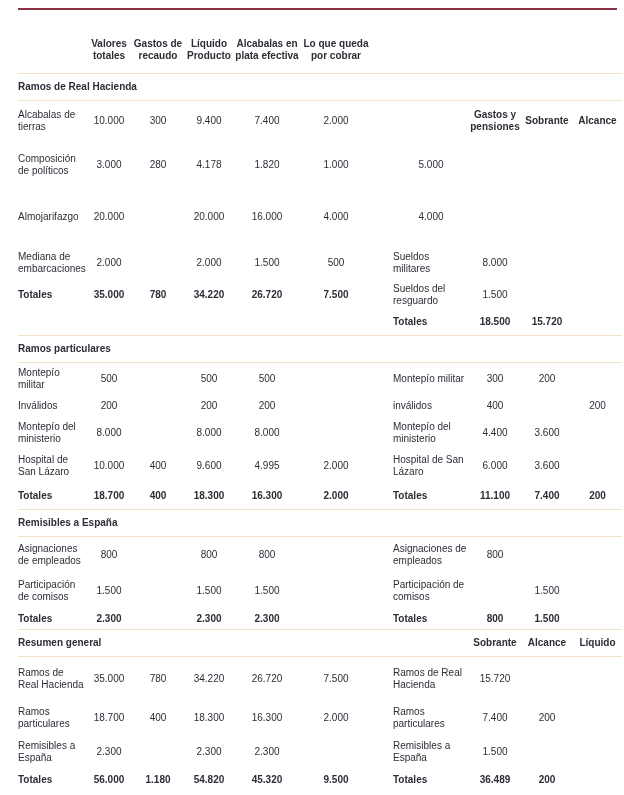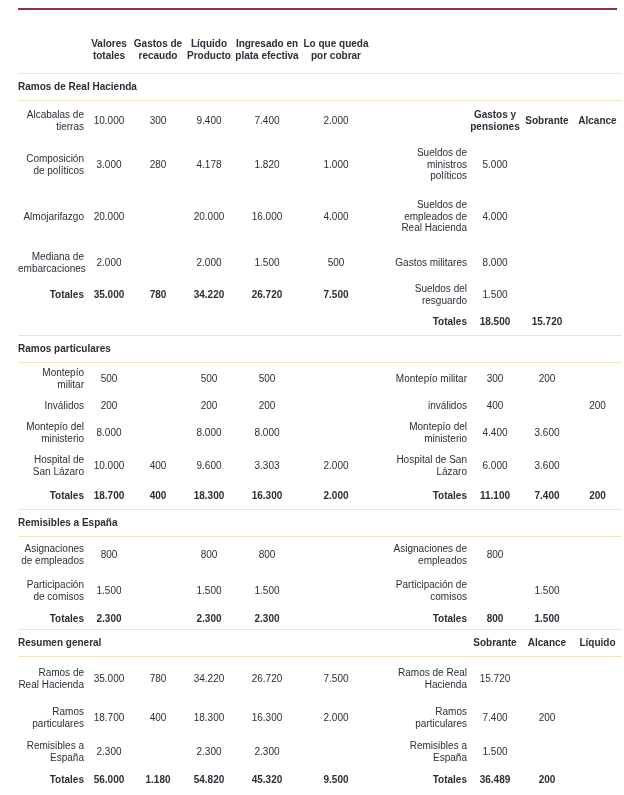--- a/index.html
+++ b/index.html
@@ -11,40 +11,40 @@
     font-size:10px;color:#2d2d38;
   }
   .rule-top{height:2px;background:#8e3347;margin-top:8px;width:599px;}
   .row{
     display:grid;
     grid-template-columns:68px 46px 52px 50px 66px 72px 21px 76px 52px 52px 49px;
     align-items:center;
   }
   .c{line-height:1.18;}
   .v{text-align:center;}
-  .lb{text-align:right;padding-right:2px;}
+  .lb{text-align:left;padding-right:2px;}
   .b{font-weight:bold;}
   .colhead{min-height:52px;align-items:end;padding-bottom:11px;}
   .colhead .c{font-weight:bold;text-align:center;}
   .sect{border-top:1px solid #f2e2c8;border-bottom:1px solid #f2e2c8;min-height:26px;}
   .sect .title{grid-column:1/8;font-weight:bold;font-size:10px;}
 </style>
 </head>
 <body>
 
 <div class="page">
 
   <div class="rule-top"></div>
 
   <div class="row colhead">
     <div class="c lb"></div>
     <div class="c v">Valores totales</div>
     <div class="c v">Gastos de recaudo</div>
     <div class="c v">Líquido Producto</div>
-    <div class="c v">Ingresado en plata efectiva</div>
+    <div class="c v">Alcabalas en plata efectiva</div>
     <div class="c v">Lo que queda por cobrar</div>
     <div class="c"></div>
     <div class="c"></div>
     <div class="c"></div>
     <div class="c"></div>
     <div class="c"></div>
   </div>
 
   <div class="row sect">
     <div class="c title">Ramos de Real Hacienda</div>
@@ -65,49 +65,47 @@
   </div>
 
   <div class="row" style="min-height:47px">
     <div class="c lb">Composición de políticos</div>
     <div class="c v">3.000</div>
     <div class="c v">280</div>
     <div class="c v">4.178</div>
     <div class="c v">1.820</div>
     <div class="c v">1.000</div>
     <div class="c"></div>
-    <div class="c lb">Sueldos de ministros políticos</div>
     <div class="c v">5.000</div>
     <div class="c v"></div>
     <div class="c v"></div>
   </div>
 
   <div class="row" style="min-height:57px">
     <div class="c lb">Almojarifazgo</div>
     <div class="c v">20.000</div>
     <div class="c v"></div>
     <div class="c v">20.000</div>
     <div class="c v">16.000</div>
     <div class="c v">4.000</div>
     <div class="c"></div>
-    <div class="c lb">Sueldos de empleados de Real Hacienda</div>
     <div class="c v">4.000</div>
     <div class="c v"></div>
     <div class="c v"></div>
   </div>
 
   <div class="row" style="min-height:36px">
     <div class="c lb">Mediana de embarcaciones</div>
     <div class="c v">2.000</div>
     <div class="c v"></div>
     <div class="c v">2.000</div>
     <div class="c v">1.500</div>
     <div class="c v">500</div>
     <div class="c"></div>
-    <div class="c lb">Gastos militares</div>
+    <div class="c lb">Sueldos militares</div>
     <div class="c v">8.000</div>
     <div class="c v"></div>
     <div class="c v"></div>
   </div>
 
   <div class="row" style="min-height:28px">
     <div class="c lb b">Totales</div>
     <div class="c v b">35.000</div>
     <div class="c v b">780</div>
     <div class="c v b">34.220</div>
@@ -178,21 +176,21 @@
     <div class="c v">4.400</div>
     <div class="c v">3.600</div>
     <div class="c v"></div>
   </div>
 
   <div class="row" style="min-height:34px">
     <div class="c lb">Hospital de San Lázaro</div>
     <div class="c v">10.000</div>
     <div class="c v">400</div>
     <div class="c v">9.600</div>
-    <div class="c v">3.303</div>
+    <div class="c v">4.995</div>
     <div class="c v">2.000</div>
     <div class="c"></div>
     <div class="c lb">Hospital de San Lázaro</div>
     <div class="c v">6.000</div>
     <div class="c v">3.600</div>
     <div class="c v"></div>
   </div>
 
   <div class="row" style="min-height:26px">
     <div class="c lb b">Totales</div>

